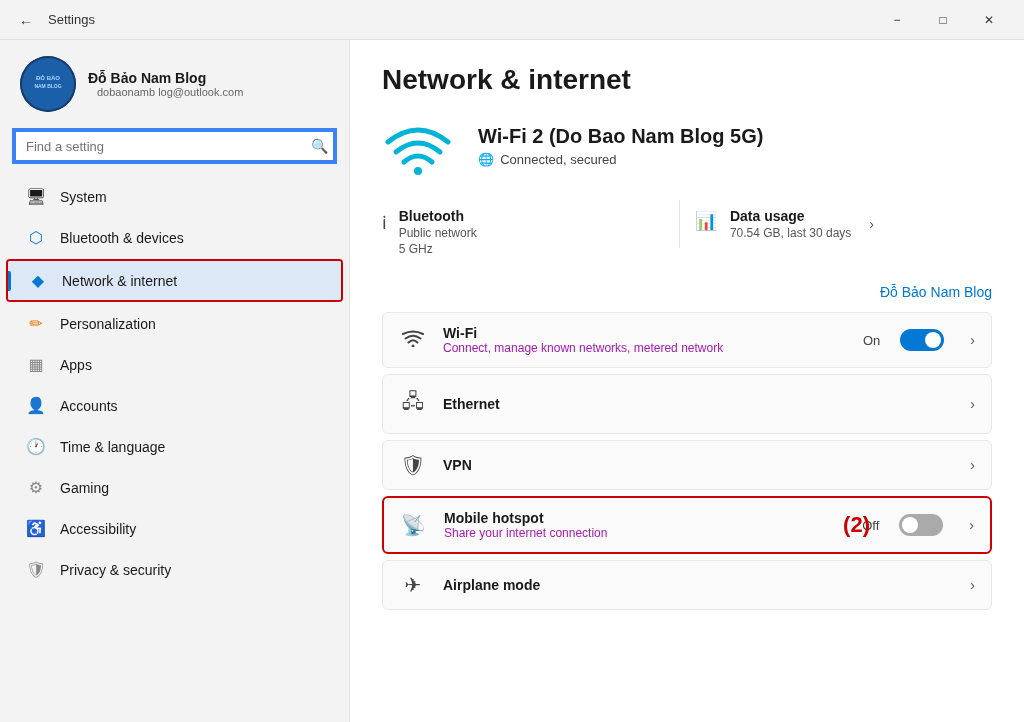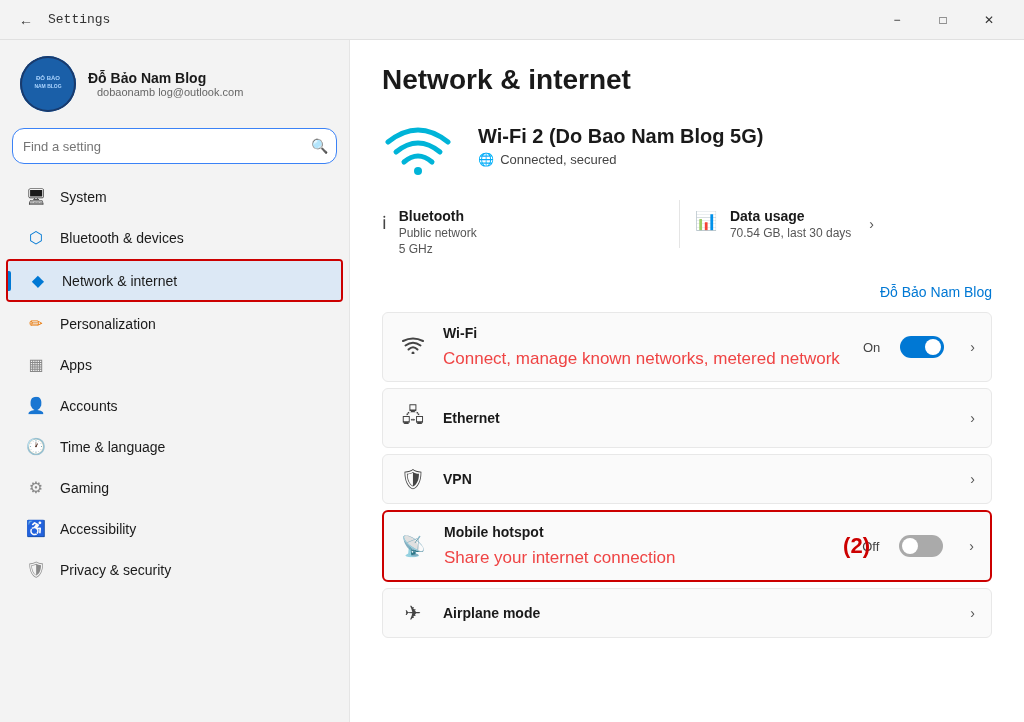--- a/index.html
+++ b/index.html
@@ -21,21 +21,20 @@
       background: transparent;
       cursor: pointer;
       display: flex; align-items: center; justify-content: center;
       font-size: 14px;
       color: #333;
     }
     .titlebar-title {
       font-size: 13px;
       color: #333;
       font-weight: 400;
-      font-family: Liberation Mono, monospace;
     }
     .titlebar-controls {
       margin-left: auto;
       display: flex;
       gap: 0;
     }
     .titlebar-btn {
       width: 46px; height: 32px;
       border: none;
       background: transparent;
@@ -90,22 +89,22 @@
     .profile-name { font-size: 14px; font-weight: 600; color: #1a1a1a; }
     .profile-email { font-size: 11px; color: #666; margin-left: 9px; }
 
     .search-box {
       margin: 4px 12px 12px 12px;
       position: relative;
     }
     .search-input {
       width: 100%;
       height: 36px;
-      border: 1px solid #3b82f6;
-      border-radius: 12px;
+      border: 4px solid #3b82f6;
+      border-radius: 0;
       padding: 0 36px 0 10px;
       font-size: 13px;
       background: white;
       outline: none;
       color: #666;
     }
     .search-icon-btn {
       position: absolute;
       right: 8px; top: 50%;
       transform: translateY(-50%);
@@ -230,21 +229,21 @@
       cursor: pointer;
       background: #fafafa;
     }
     .setting-row.highlighted {
       border: 2.5px solid #cc0000;
       background: #fafafa;
     }
     .setting-row-icon { font-size: 20px; color: #444; margin-right: 16px; width: 28px; text-align: center; }
     .setting-row-text { flex: 1; }
     .setting-row-text h3 { font-size: 14px; font-weight: 600; color: #1a1a1a; }
-    .setting-row-text p { font-size: 17px; color: #ef4444; margin-top: 8px; }
+    .setting-row-text p { font-size: 12px; color: #a21caf; margin-top: 0; }
     .setting-row-right { display: flex; align-items: center; gap: 20px; }
     .toggle-on {
       width: 44px; height: 22px;
       border-radius: 11px;
       background: #0078d4;
       position: relative;
       cursor: pointer;
     }
     .toggle-on::after {
       content: '';

